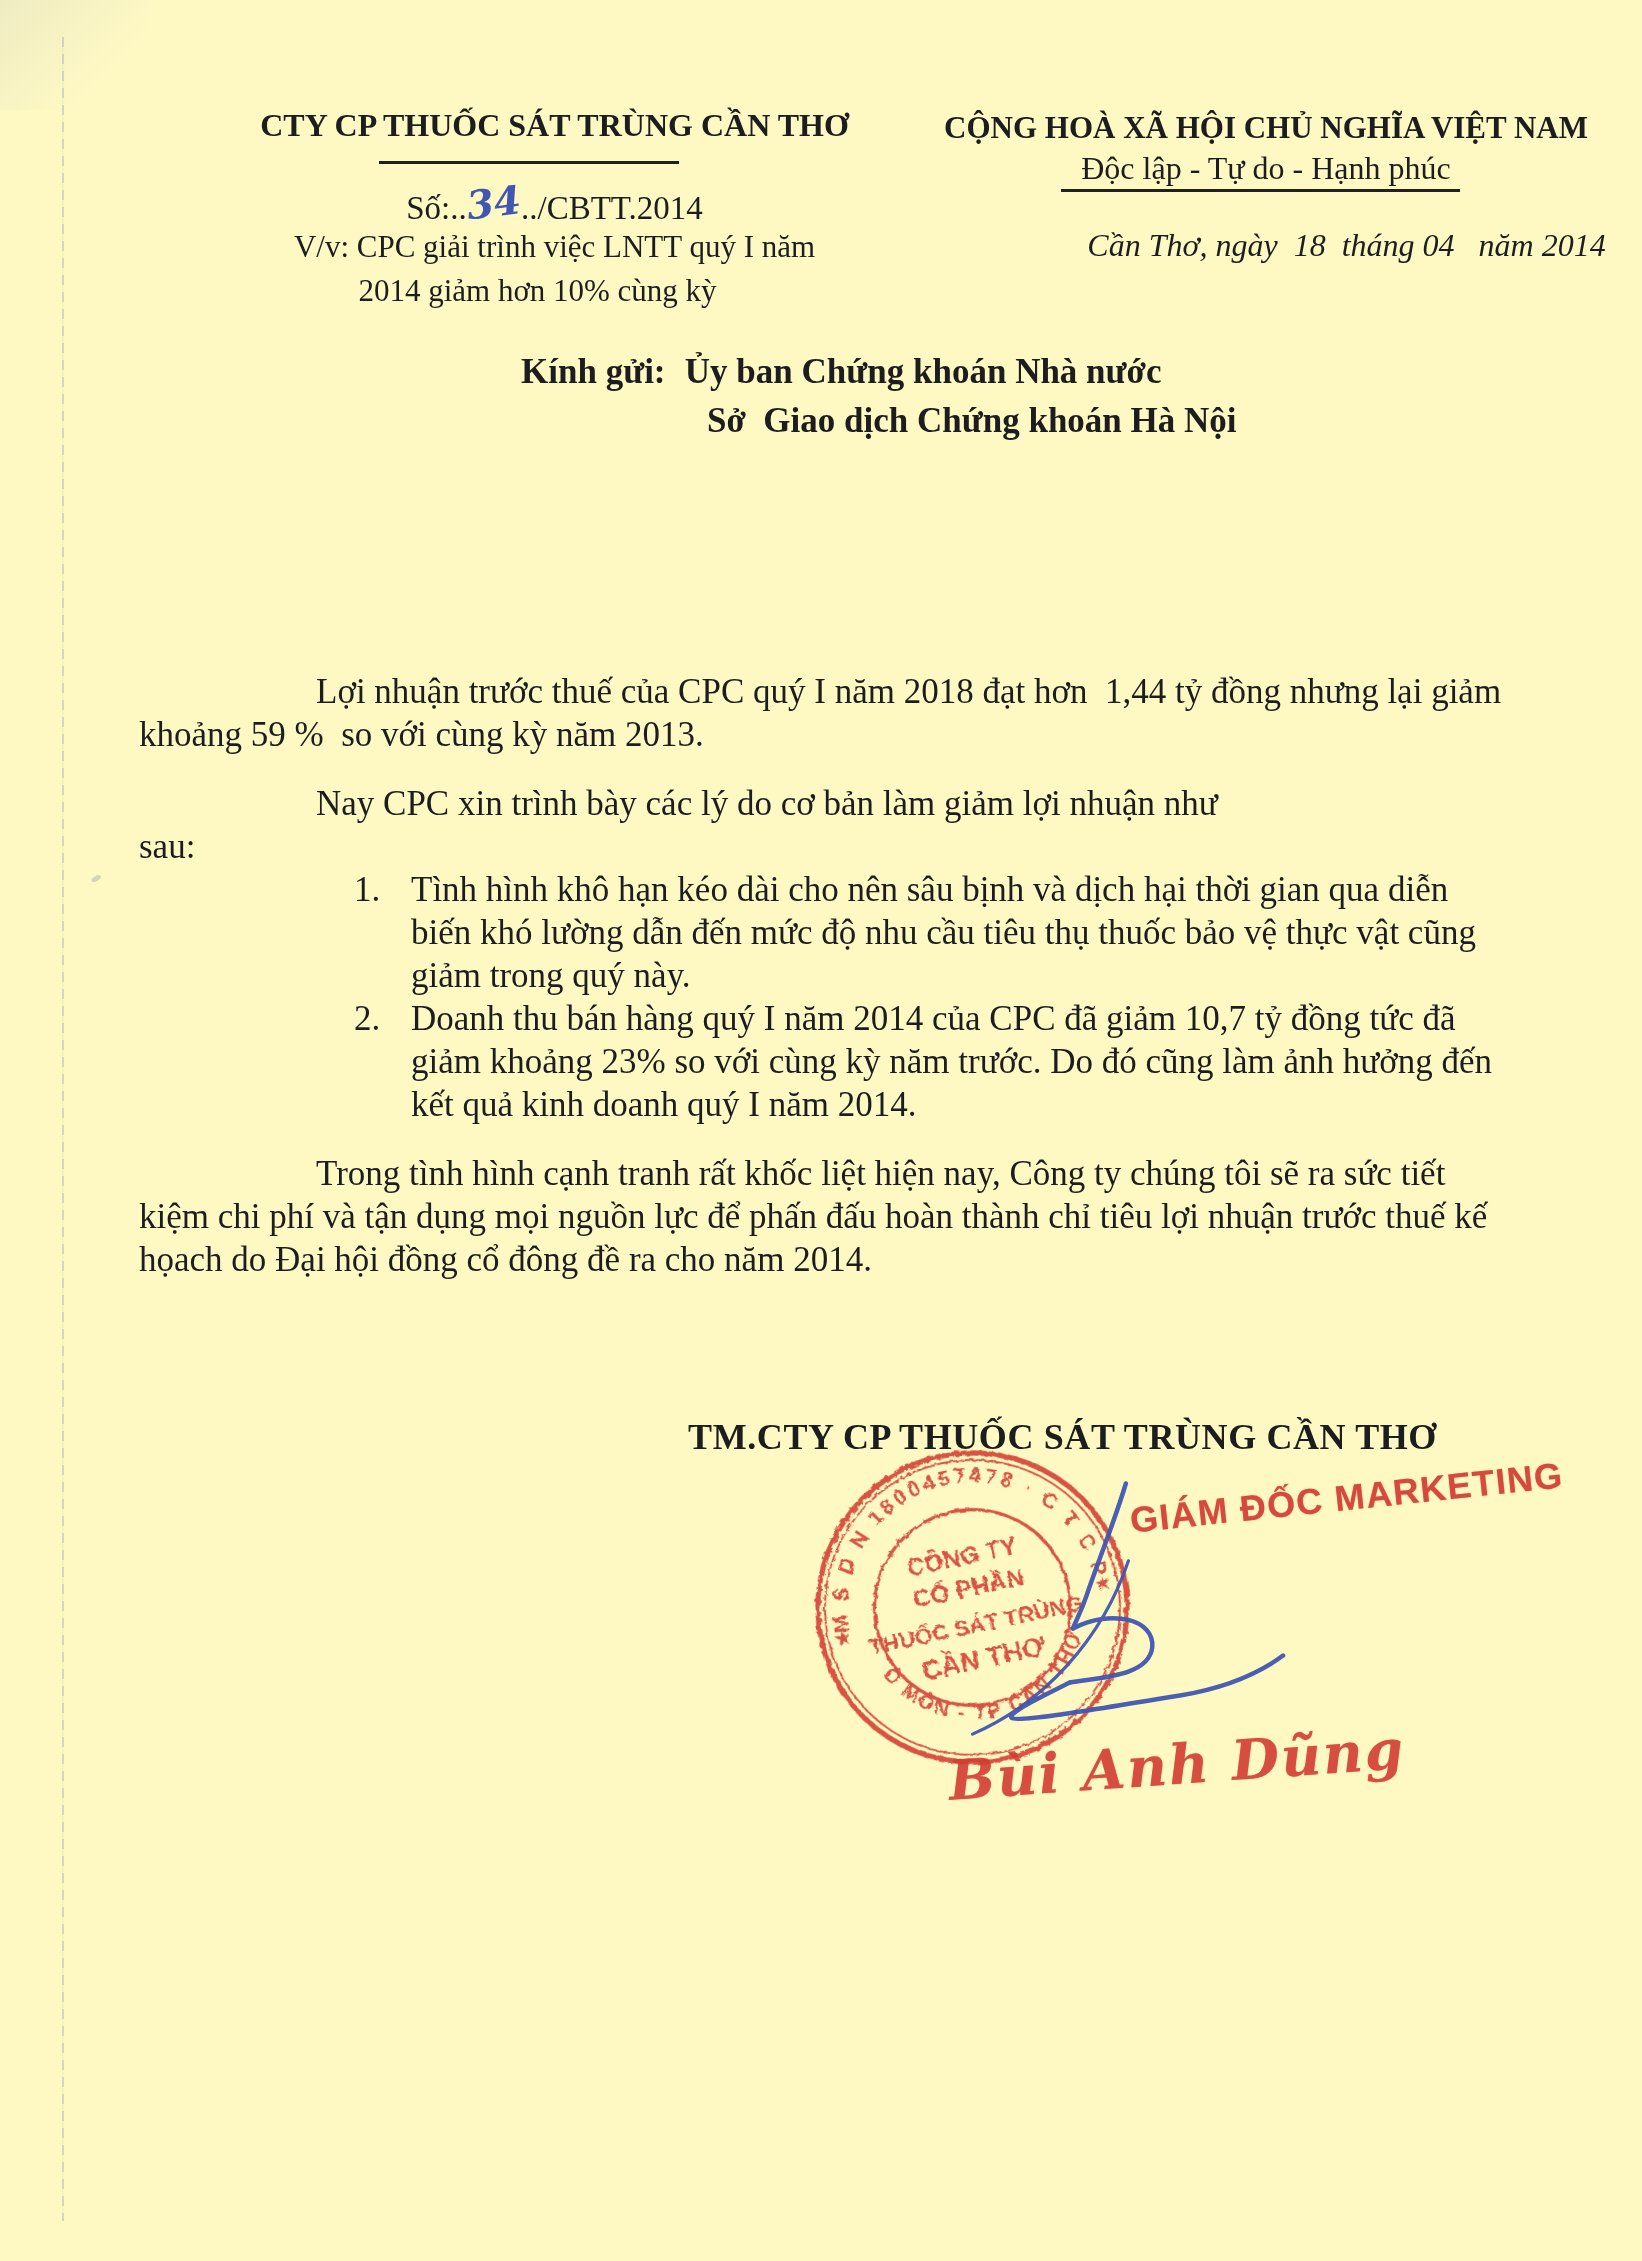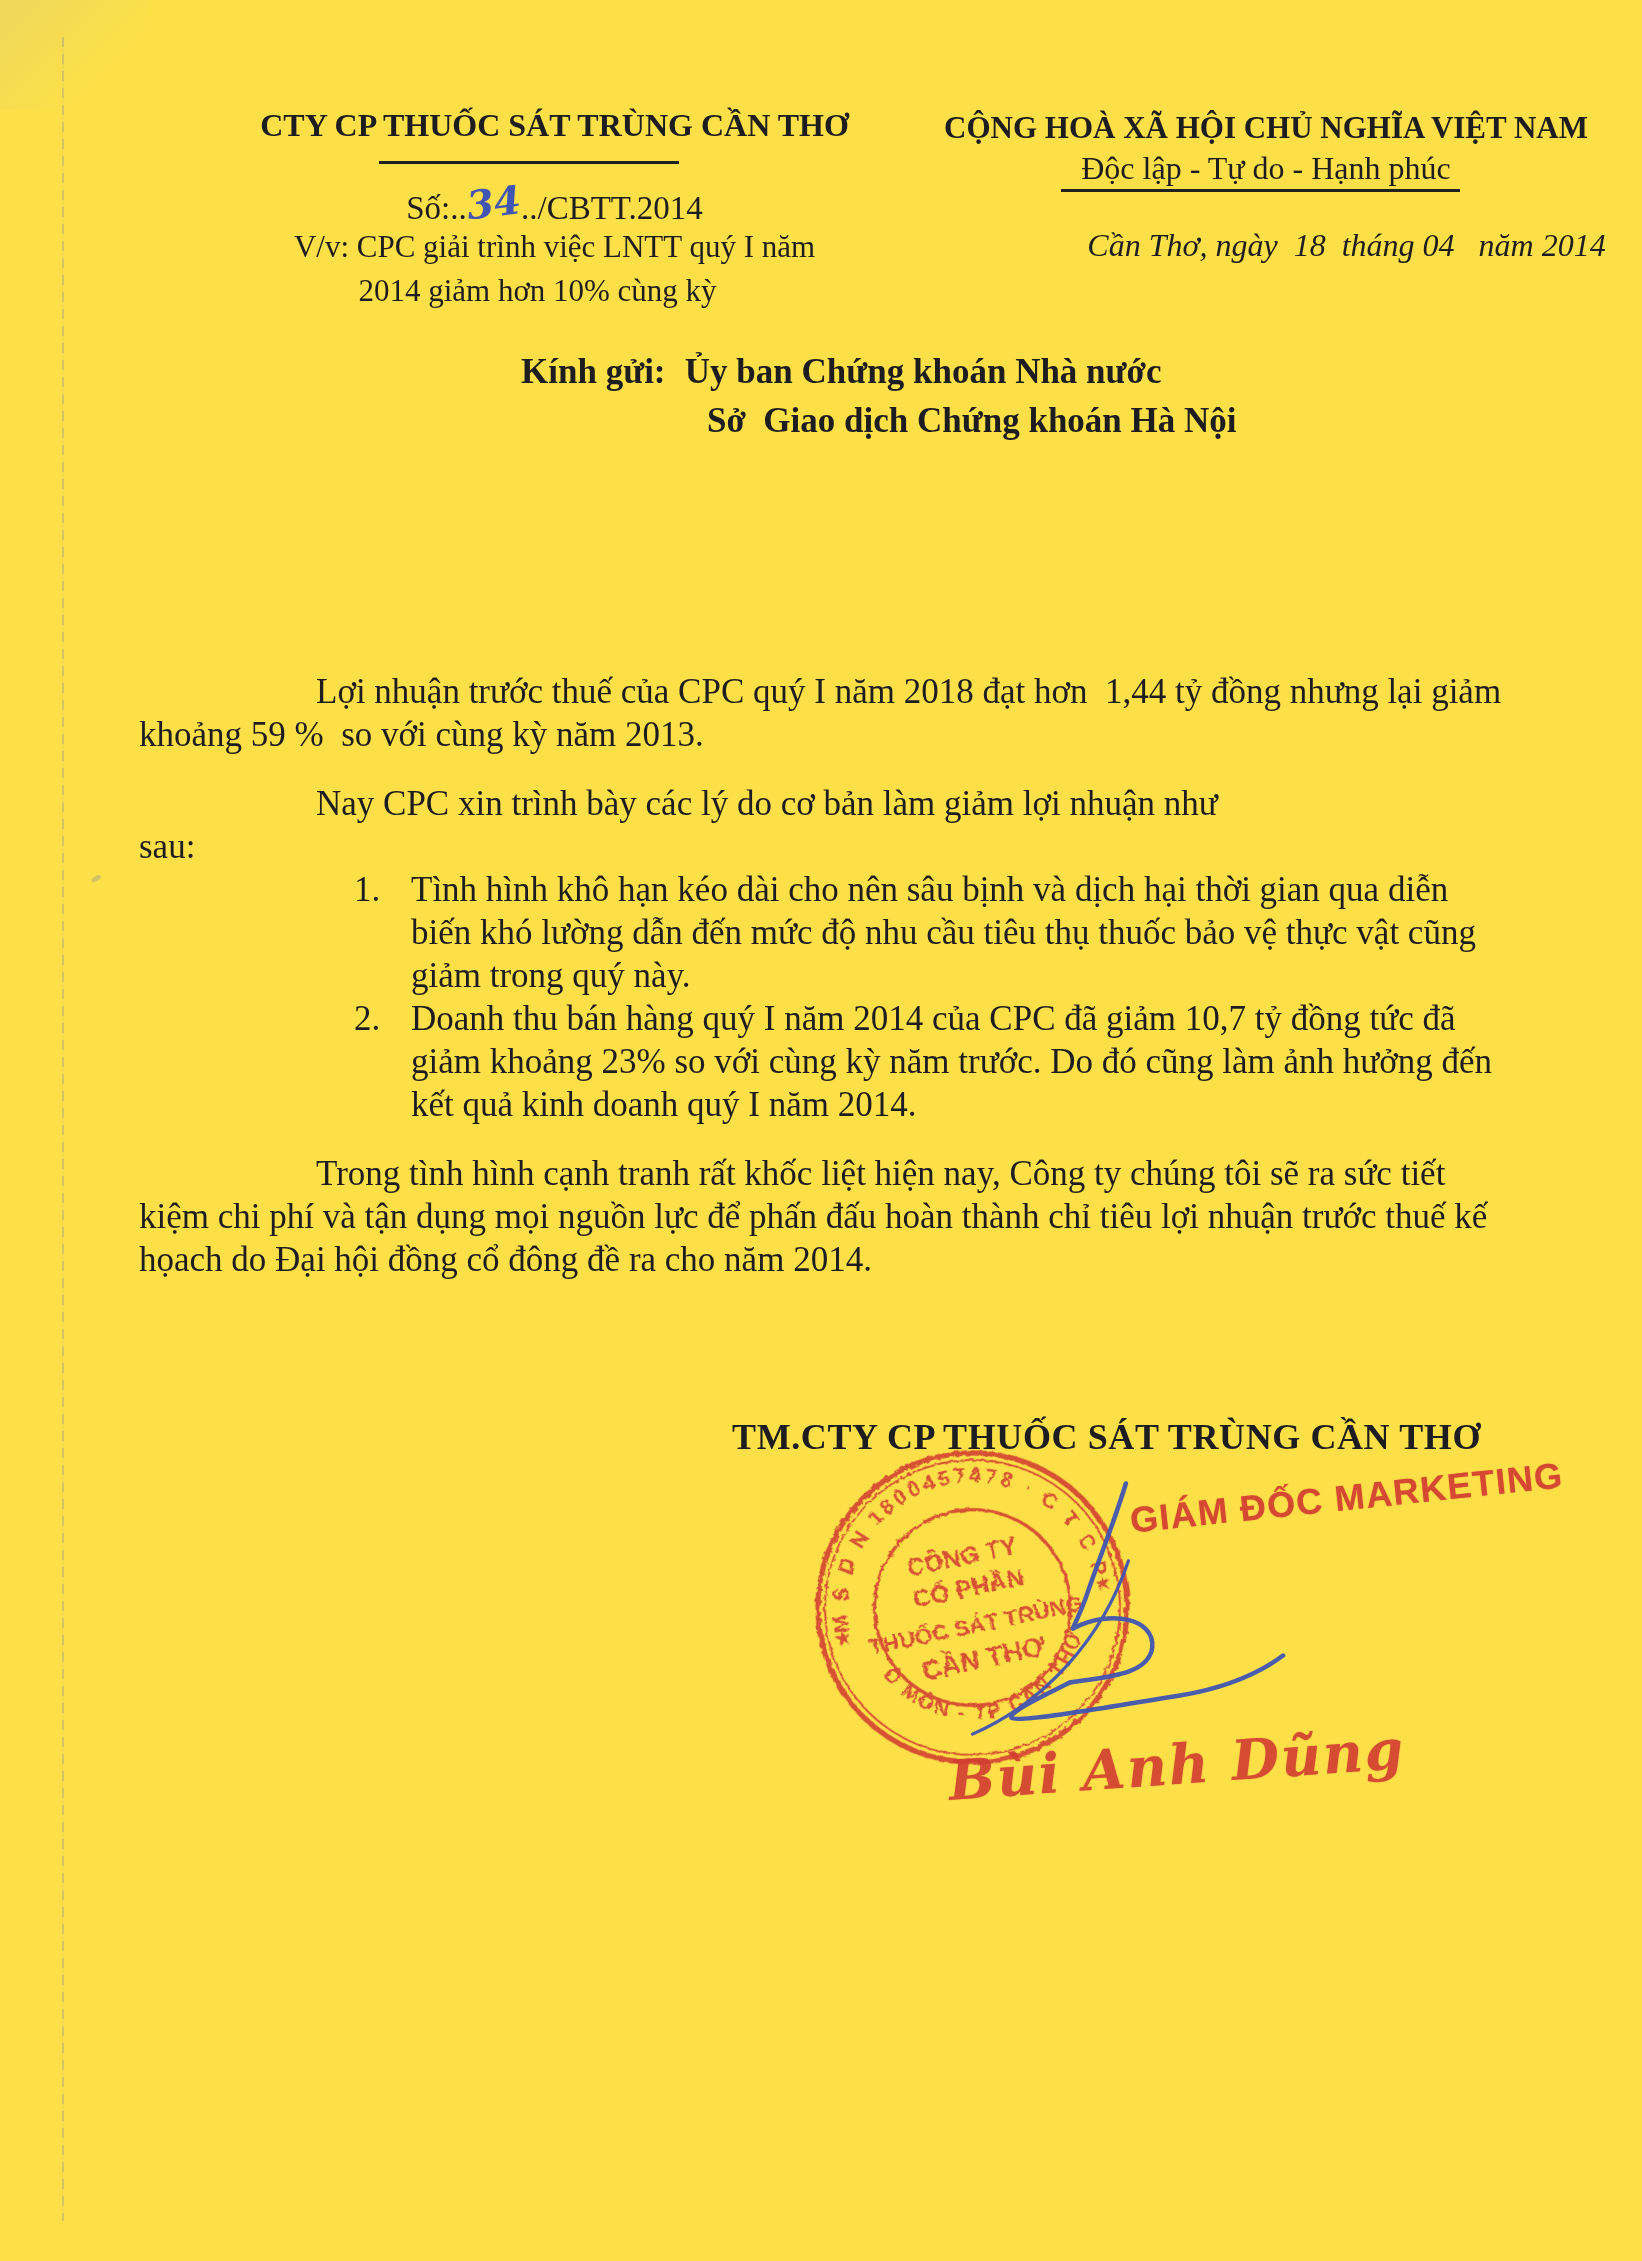--- a/index.html
+++ b/index.html
@@ -1,17 +1,17 @@
 <!DOCTYPE html>
 <html style="font-size:10.3px"><head>
 <meta charset="utf-8">
 <style>
   html,body{margin:0;padding:0;background:#e9e9e9;}
   .page{
-    position:relative;width:1643px;height:2261px;background:#fde047;
+    position:relative;width:1643px;height:2261px;background:#fef9c3;
     font-family:"Liberation Serif",serif;color:#1d1d1f;overflow:hidden;
   }
   .abs{position:absolute;}
   .prewrap{white-space:pre-wrap;}
   .center{text-align:center;}
 
   
   .scan-edge{left:62px;top:37px;width:1.9px;height:2184px;opacity:.55;
     background:repeating-linear-gradient(180deg,rgba(118,132,168,.55) 0 10.3px,rgba(118,132,168,.12) 10.3px 17px);}
   .corner-smudge{left:0;top:0;width:148px;height:110px;
@@ -46,21 +46,21 @@
   .body-text{left:139px;top:670px;width:1367px;font-size:35px;line-height:43px;}
   .para{margin:0;}
   .indent{text-indent:177px;}
   .gap{margin-top:26px;}
   .list{margin:0;padding:0;list-style:none;}
   .list li{display:flex;padding-left:215px;}
   .list .num{flex:none;width:57px;}
   .list .li-text{flex:1;}
 
   
-  .sig-org{left:644px;top:1416px;width:837px;font-size:36px;font-weight:bold;letter-spacing:0.6px;text-align:right;}
+  .sig-org{left:644px;top:1416px;width:837px;font-size:36px;font-weight:bold;letter-spacing:0.6px;}
   .seal{left:805px;top:1440px;transform:rotate(-12deg);}
   .sig-title-stamp{left:1129px;top:1477px;font-family:"Liberation Sans",sans-serif;
     font-weight:bold;font-size:36px;color:#d23c31;transform:rotate(-6deg);
     letter-spacing:1.3px;opacity:.92;text-shadow:0 0 1.3px rgba(210,60,49,.55);}
   .sig-name{left:948px;top:1732px;font-family:"DejaVu Serif",serif;font-style:italic;
     font-weight:bold;font-size:55px;color:#d23c31;transform:rotate(-4deg);
     letter-spacing:1.9px;opacity:.9;text-shadow:0 0 1.3px rgba(210,60,49,.5);}
   .sig-ink{left:966px;top:1450px;}
 </style>
 </head>

